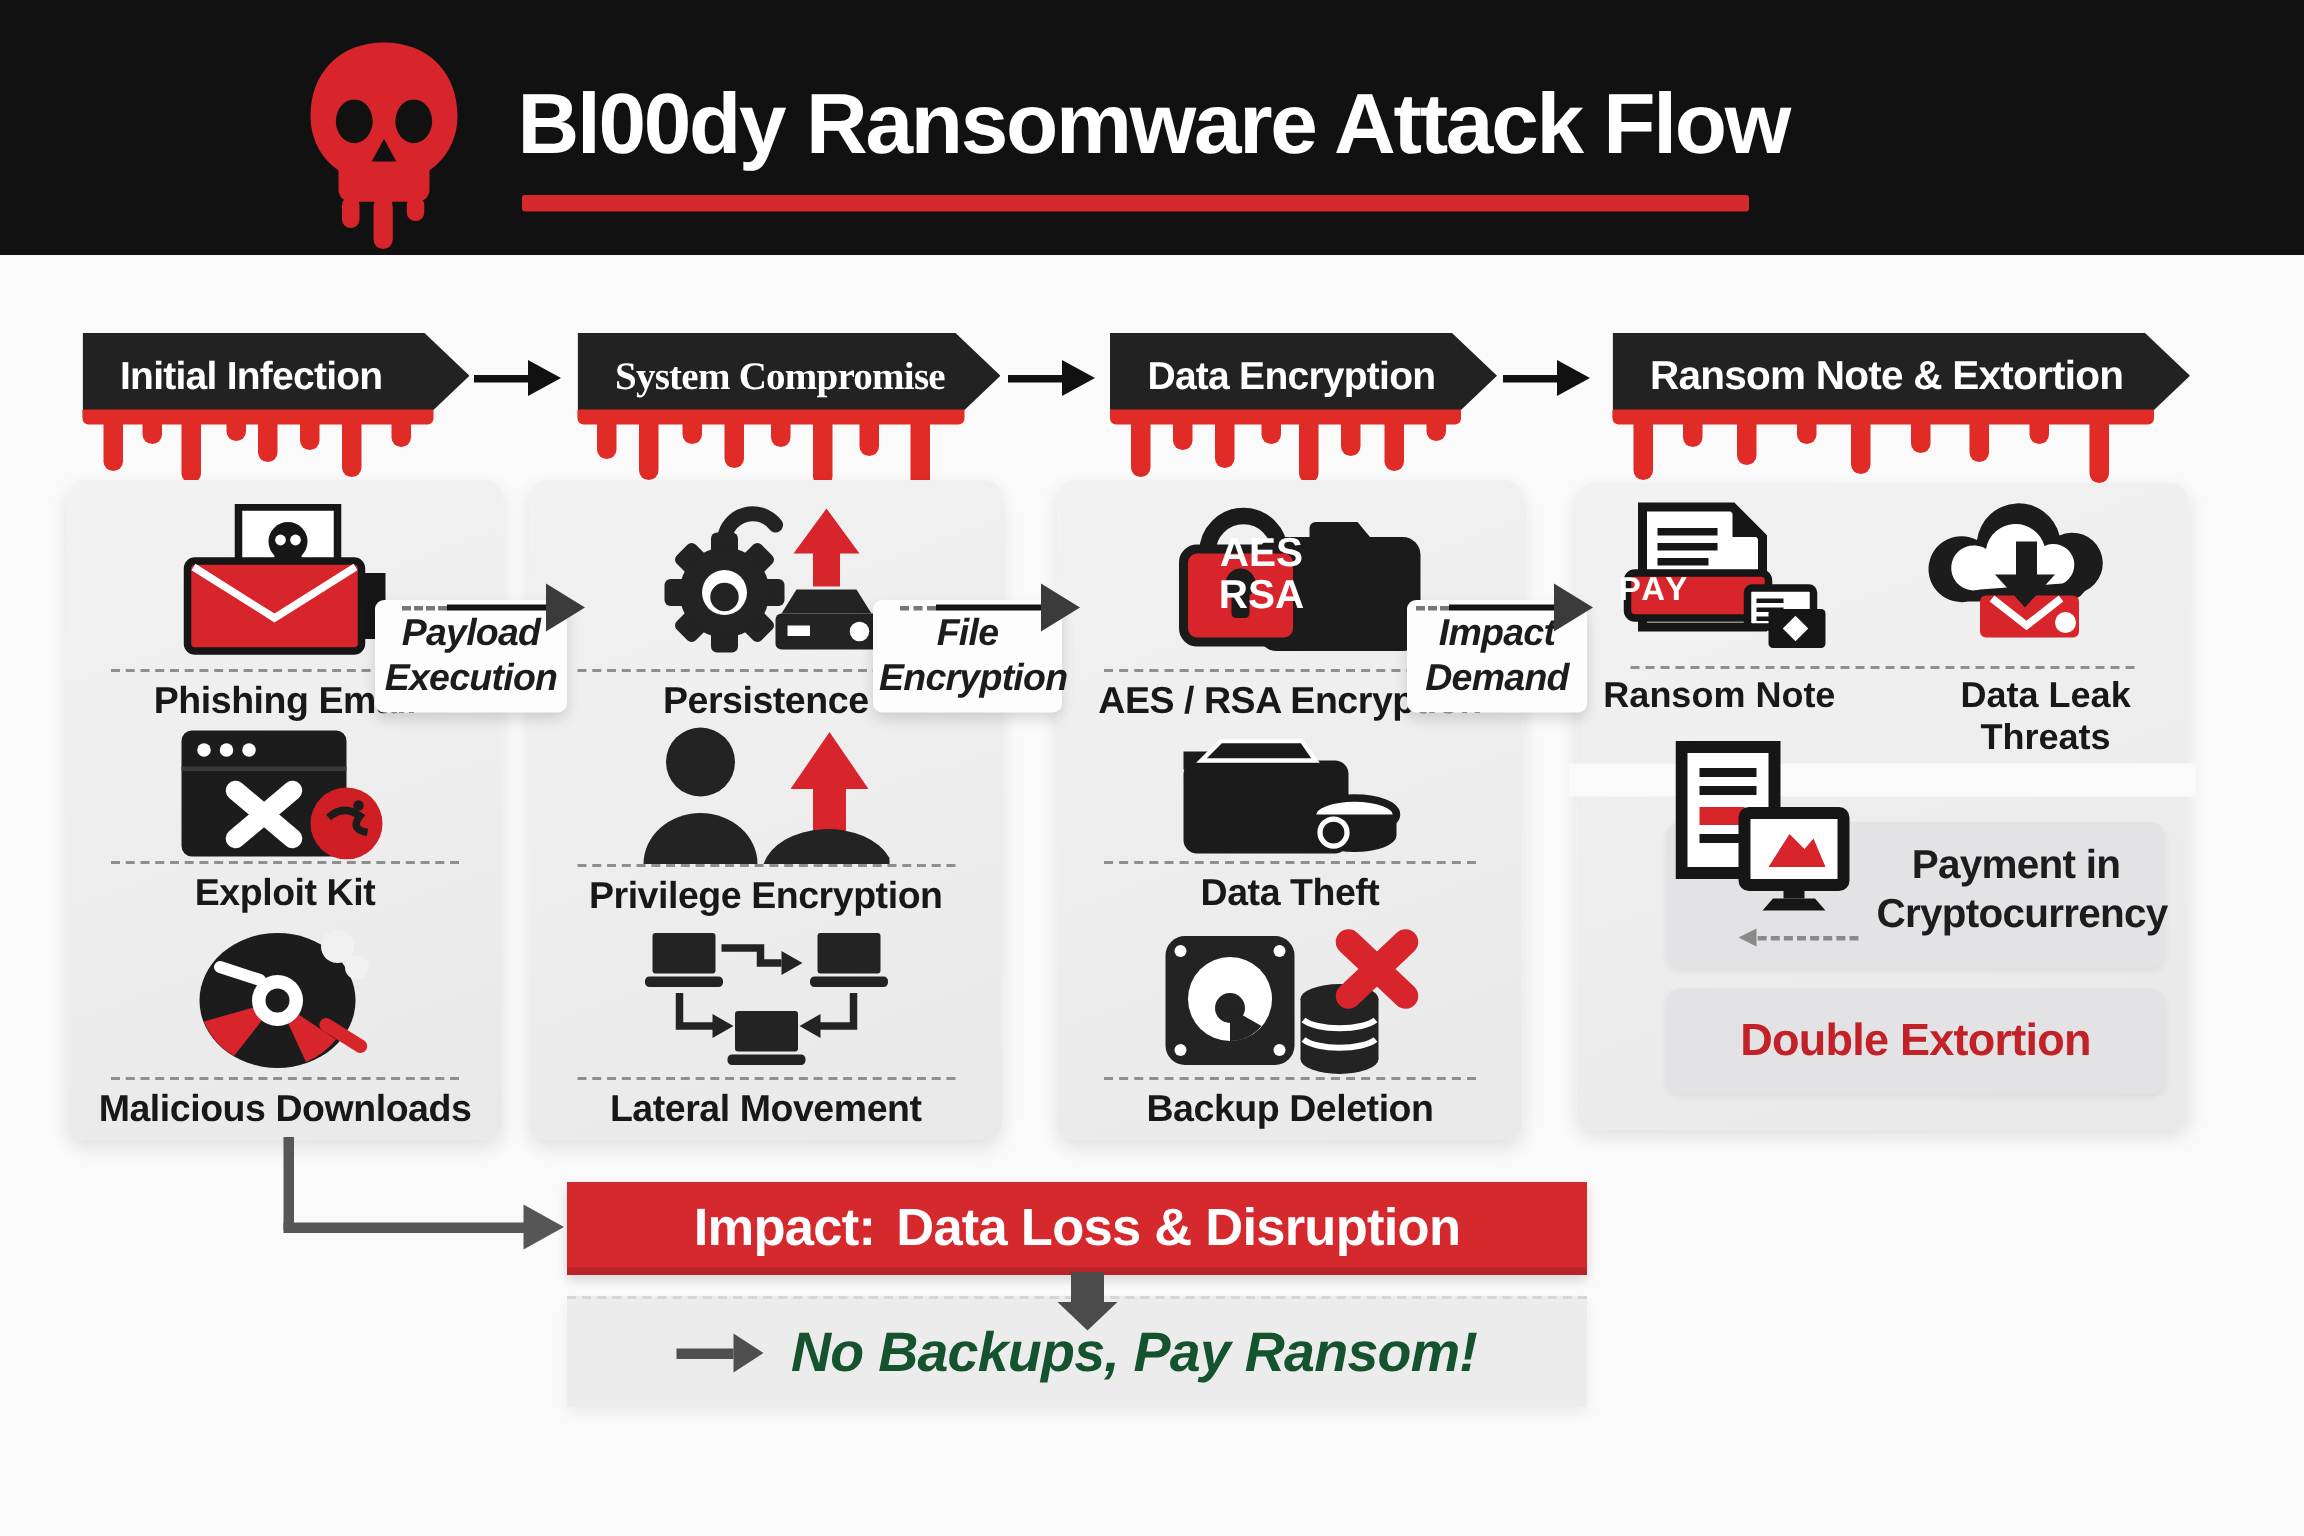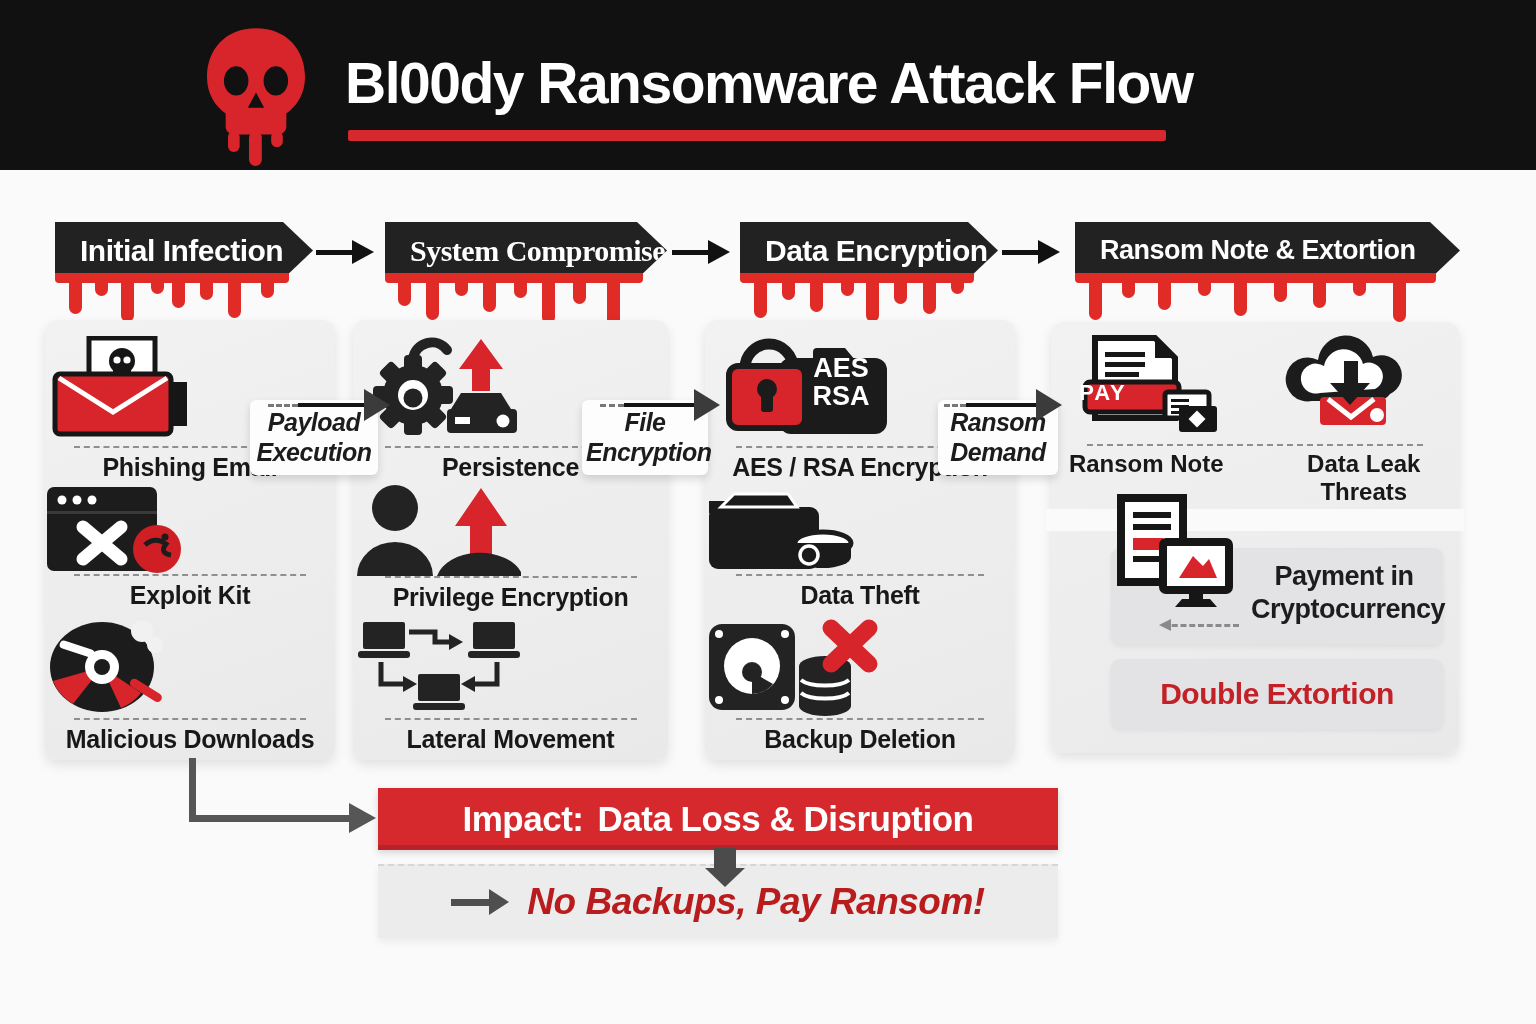--- a/index.html
+++ b/index.html
@@ -9,21 +9,21 @@
   
   .header{position:absolute;left:0;top:0;width:1536px;height:170px;background:#111111;}
   .skull{position:absolute;left:197px;top:26px;width:118px;height:140px;}
   .title{position:absolute;left:345px;top:50px;font-size:57px;font-weight:700;color:#ffffff;
          letter-spacing:-1.5px;white-space:nowrap;}
   .title-underline{position:absolute;left:348px;top:130px;width:818px;height:11px;background:#d5292e;border-radius:2px;}
 
   
   .banner{position:absolute;top:222px;height:57px;background:#222222;color:#ffffff;
           display:flex;align-items:center;padding-left:25px;box-sizing:border-box;
-          font-size:30px;font-weight:700;letter-spacing:-0.5px;
+          font-size:26px;font-weight:700;letter-spacing:-0.5px;
           clip-path:polygon(0 0, calc(100% - 30px) 0, 100% 50%, calc(100% - 30px) 100%, 0 100%);}
   .b1{left:55px;width:258px;}
   .b2{left:385px;width:282px;font-family:Liberation Serif, serif;}
   .b3{left:740px;width:258px;}
   .b4{left:1075px;width:385px;font-size:27px;}
 
   .blood{position:absolute;top:273px;height:60px;}
   .bl1{left:55px;width:234px;} .bl2{left:385px;width:258px;} .bl3{left:740px;width:234px;} .bl4{left:1075px;width:361px;}
   .b-band{position:absolute;left:0;top:0;width:100%;height:10px;background:#e02b26;border-radius:0 0 4px 4px;}
   .b-drip{position:absolute;top:5px;width:13px;background:#e02b26;border-radius:0 0 8px 8px;}
@@ -36,21 +36,21 @@
   .panel{position:absolute;top:320px;height:440px;border-radius:12px;
          background:linear-gradient(160deg,#f2f2f3 0%,#e9e9ea 100%);
          box-shadow:0 5px 12px rgba(0,0,0,0.10);}
   .p1{left:45px;width:290px;}
   .p2{left:353px;width:315px;}
   .p3{left:705px;width:310px;}
   .p4{left:1051px;top:322px;width:408px;height:431px;}
 
   .cell{position:absolute;left:0;right:0;display:flex;flex-direction:column;}
   .cell1{top:10px;height:152px;} .cell2{top:164px;height:126px;} .cell3{top:296px;height:138px;}
-  .iconwrap{flex:1;display:flex;align-items:center;position:relative;}
+  .iconwrap{flex:1;display:flex;align-items:center;justify-content:center;position:relative;}
   .divider{width:80%;margin:0 auto;border-top:2px dashed #8f8f8f;}
   .clabel{text-align:center;font-size:25px;font-weight:700;color:#181818;padding-top:5px;letter-spacing:-0.3px;}
 
   
   .c4-iconrow{position:absolute;top:8px;left:0;right:12px;height:110px;display:flex;}
   .c4-iconcell{flex:1;display:flex;align-items:center;justify-content:center;position:relative;}
   .c4-divider{position:absolute;top:122px;left:36px;right:36px;border-top:2px dashed #8f8f8f;}
   .c4-labelrow{position:absolute;top:128px;left:0;right:0;display:flex;gap:27px;}
   .c4-label{flex:1;text-align:center;font-size:24px;font-weight:700;color:#181818;}
   .c4-strip{position:absolute;top:187px;left:-5px;right:-5px;height:22px;background:#fbfafa;}
@@ -89,21 +89,21 @@
   .down-arrow{position:absolute;left:705px;top:848px;z-index:3;}
   .da-shaft{width:22px;height:20px;background:#4b4b4b;margin:0 auto;}
   .da-head{width:0;height:0;border-top:19px solid #4b4b4b;border-left:20px solid transparent;border-right:20px solid transparent;}
 
   .outcome-banner{position:absolute;left:378px;top:864px;width:680px;height:72px;background:#ececec;
                   border-top:2px dashed #d6d6d6;box-shadow:0 4px 8px rgba(0,0,0,0.06);z-index:1;
                   display:flex;align-items:center;justify-content:center;}
   .oc-arrow{display:flex;align-items:center;margin-right:18px;}
   .oc-shaft{width:38px;height:7px;background:#4f4f4f;}
   .oc-head{width:0;height:0;border-left:20px solid #4f4f4f;border-top:13px solid transparent;border-bottom:13px solid transparent;}
-  .outcome-text{color:#b91c1c;font-size:37px;font-weight:700;font-style:italic;letter-spacing:-0.5px;}
+  .outcome-text{color:#14532d;font-size:37px;font-weight:700;font-style:italic;letter-spacing:-0.5px;}
 
   
   .aes-badge{position:absolute;left:96px;top:24px;width:80px;text-align:center;color:#fff;
              font-size:27px;font-weight:700;line-height:1.05;white-space:pre-line;}
   .pay-badge{position:absolute;left:8px;top:50px;width:88px;text-align:center;color:#fff;
              font-size:22px;font-weight:700;letter-spacing:2px;}
   svg{display:block;}
 </style>
 </head>
 <body>
@@ -437,21 +437,21 @@
       <div class="c-solid" style="width:70px;"></div>
       <div class="c-head"></div>
   </div>
   <div class="conn-card" style="left:582px;width:118px;">File Encryption</div>
 
   <div class="conn-arrow" style="left:944px;">
     <div class="c-dash" style="width:22px;"></div>
       <div class="c-solid" style="width:70px;"></div>
       <div class="c-head"></div>
   </div>
-  <div class="conn-card" style="left:938px;width:112px;">Ransom Demand</div>
+  <div class="conn-card" style="left:938px;width:112px;">Impact Demand</div>
 
   <div class="l-vert"></div>
   <div class="l-horiz"></div>
   <div class="l-head"></div>
 
   <div class="impact-banner">
     <span class="impact-prefix">Impact:</span>
     <span>Data Loss &amp; Disruption</span>
   </div>
 

